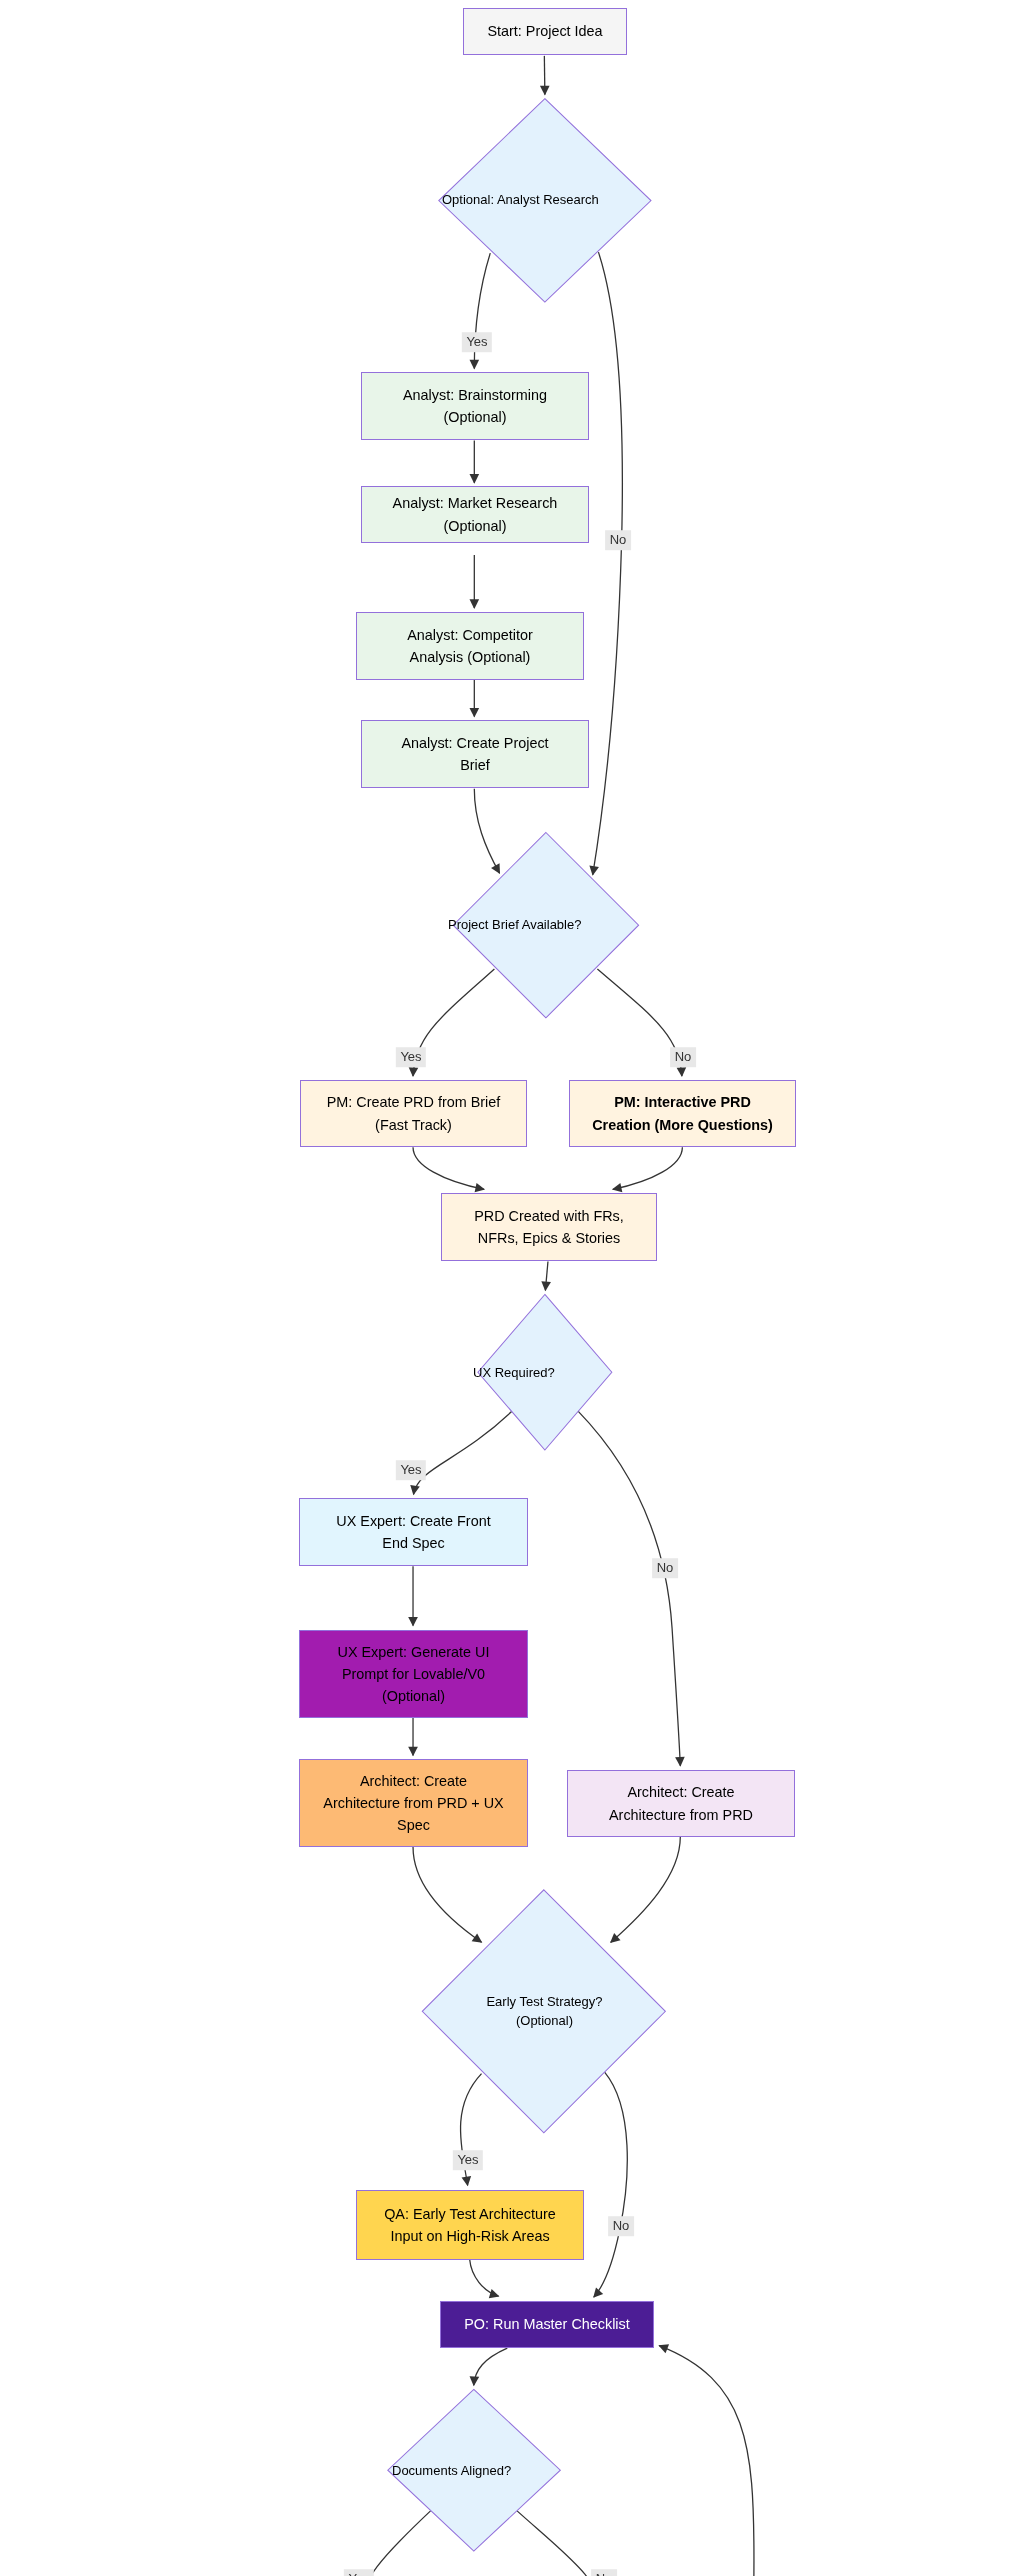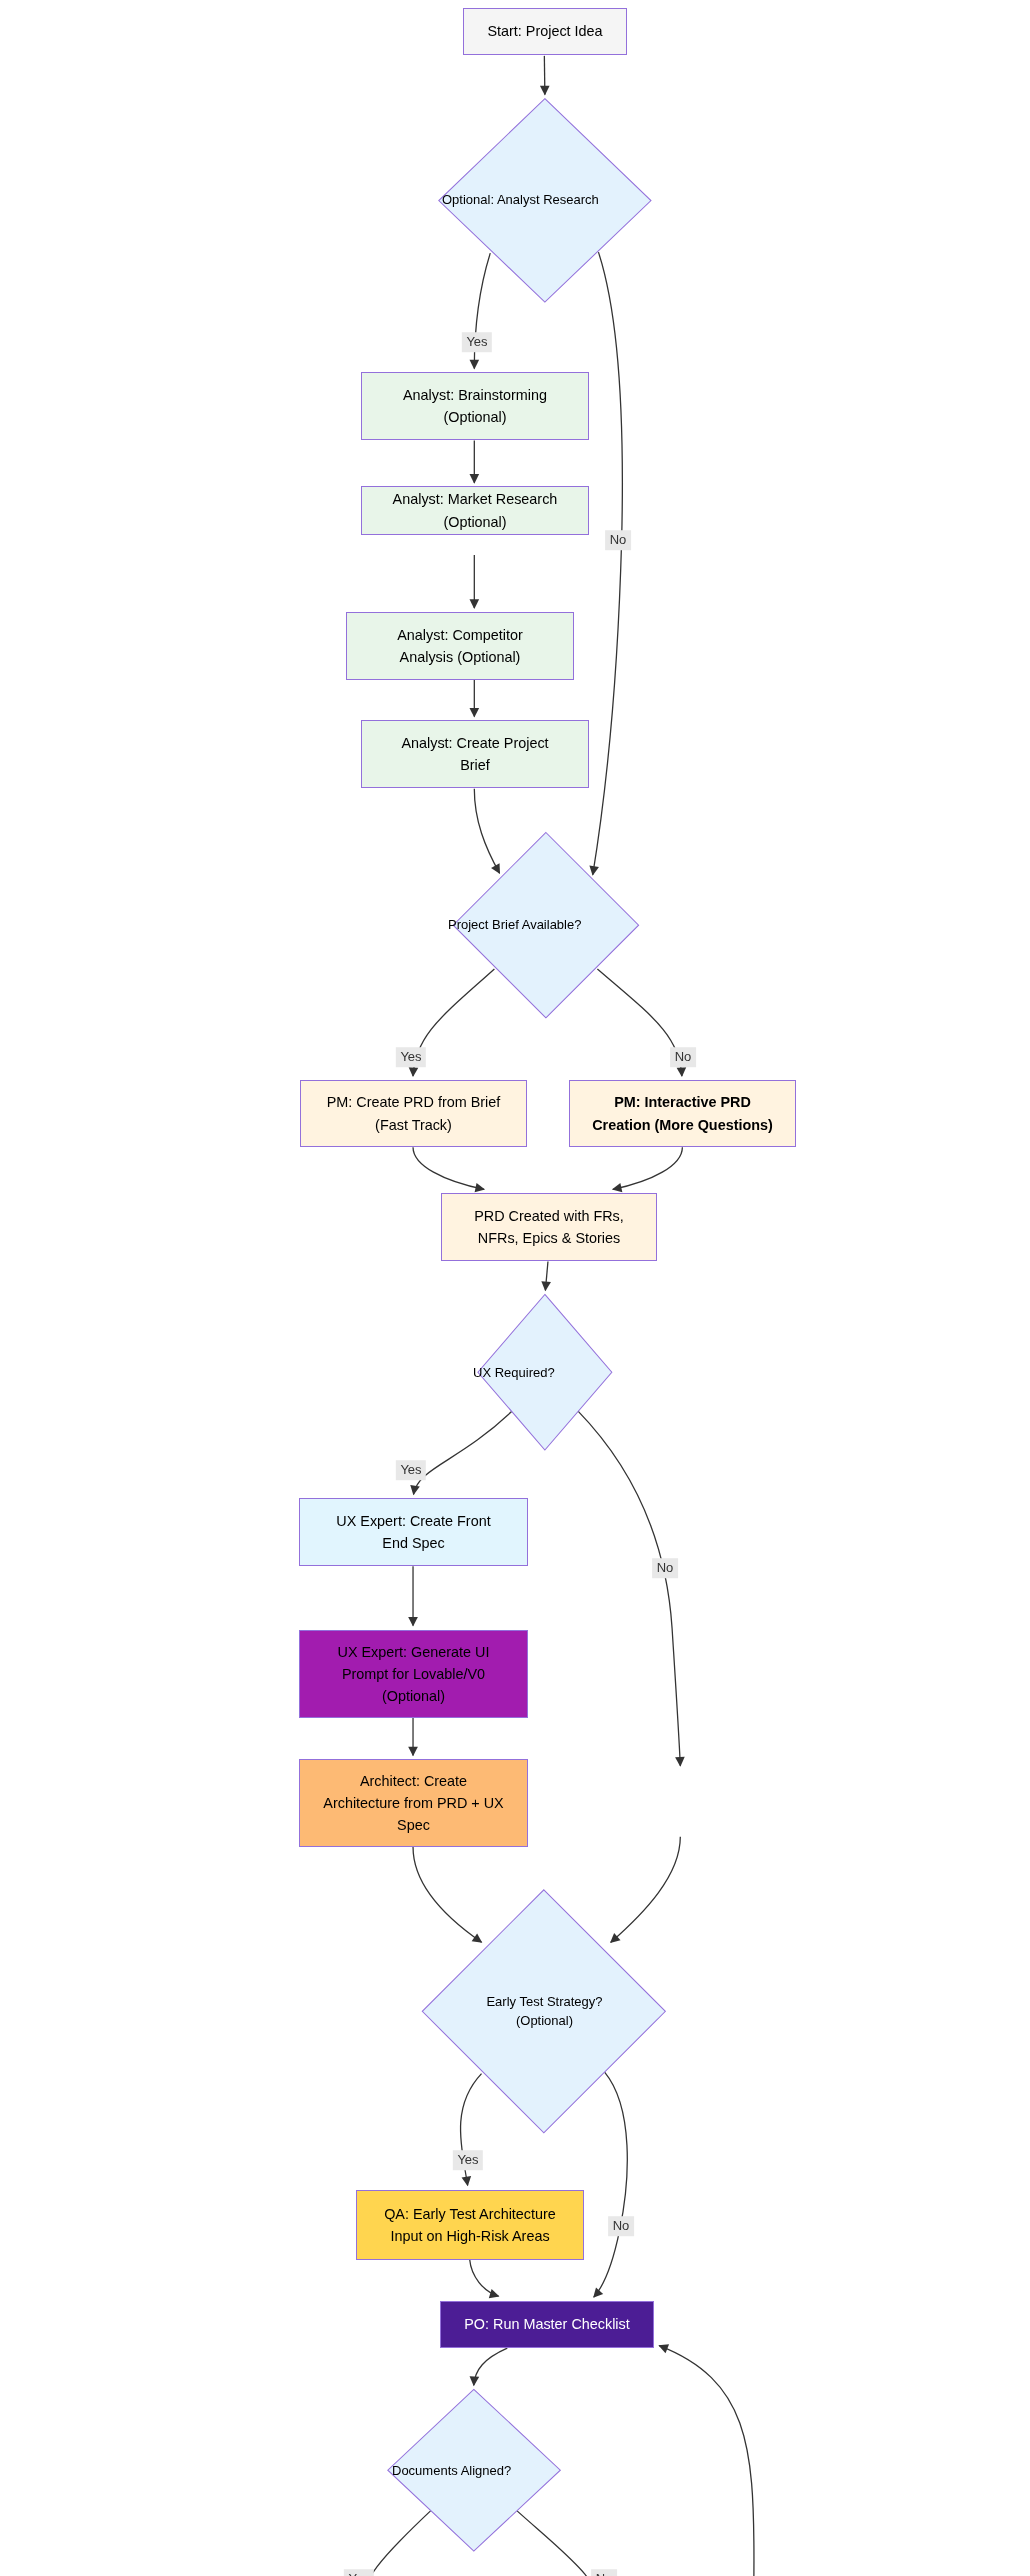--- a/index.html
+++ b/index.html
@@ -65,24 +65,24 @@
     <polygon class="diamond" points="1056,3668 1292,3904 1056,4140 820,3904"></polygon>
     <polygon class="diamond" points="920,4638 1088,4795 920,4952 753,4795"></polygon>
   </svg>
 
   <div class="node" style="left: 463px; top: 7.7px; width: 164px; height: 47px; background: rgb(245, 245, 245); color: rgb(0, 0, 0);">
     <span class="lbl">Start: Project Idea</span>
   </div>
   <div class="node" style="left: 361px; top: 372px; width: 228px; height: 68px; background: rgb(232, 245, 233); color: rgb(0, 0, 0);">
     <span class="lbl">Analyst: Brainstorming (Optional)</span>
   </div>
-  <div class="node" style="left: 361px; top: 486px; width: 228px; height: 49px; background: rgb(232, 245, 233); color: rgb(0, 0, 0);">
+  <div class="node" style="left: 361px; top: 486px; width: 228px; height: 57px; background: rgb(232, 245, 233); color: rgb(0, 0, 0);">
     <span class="lbl">Analyst: Market Research (Optional)</span>
   </div>
-  <div class="node" style="left: 346px; top: 612px; width: 228px; height: 68px; background: rgb(232, 245, 233); color: rgb(0, 0, 0);">
+  <div class="node" style="left: 356px; top: 612px; width: 228px; height: 68px; background: rgb(232, 245, 233); color: rgb(0, 0, 0);">
     <span class="lbl">Analyst: Competitor Analysis (Optional)</span>
   </div>
   <div class="node" style="left: 361px; top: 720px; width: 228px; height: 68px; background: rgb(232, 245, 233); color: rgb(0, 0, 0);">
     <span class="lbl">Analyst: Create Project Brief</span>
   </div>
   <div class="node" style="left: 300px; top: 1080px; width: 227px; height: 67px; padding: 0px 18px; background: rgb(255, 243, 224); color: rgb(0, 0, 0);">
     <span class="lbl">PM: Create PRD from Brief (Fast Track)</span>
   </div>
   <div class="node" style="left: 569px; top: 1080px; width: 227px; height: 67px; padding: 0px 18px; background: rgb(255, 243, 224); color: rgb(0, 0, 0); font-weight: bold;">
     <span class="lbl">PM: Interactive PRD Creation (More Questions)</span>
@@ -91,20 +91,23 @@
     <span class="lbl">UX Expert: Create Front End Spec</span>
   </div>
   <div class="node" style="left: 441px; top: 1193px; width: 216px; height: 68px; padding: 0px 15.5px; background: rgb(255, 243, 224); color: rgb(0, 0, 0);">
     <span class="lbl">PRD Created with FRs, NFRs, Epics &amp; Stories</span>
   </div>
   <div class="node" style="left: 299px; top: 1630px; width: 229px; height: 88px; background: #a21caf; color: rgb(0, 0, 0);">
     <span class="lbl">UX Expert: Generate UI Prompt for Lovable/V0 (Optional)</span>
   </div>
   <div class="node" style="left: 299px; top: 1759px; width: 229px; height: 88px; background: #fdba74; color: rgb(0, 0, 0);">
     <span class="lbl">Architect: Create Architecture from PRD + UX Spec</span>
+  </div>
+  <div class="node" style="left: 567px; top: 1770px; width: 228px; height: 67px; background: rgb(243, 229, 245); color: rgb(0, 0, 0);">
+    <span class="lbl">Architect: Create Architecture from PRD</span>
   </div>
   <div class="node" style="left: 356px; top: 2190px; width: 228px; height: 70px; padding: 0px 11.3px; background: rgb(255, 213, 79); color: rgb(0, 0, 0);">
     <span class="lbl">QA: Early Test Architecture Input on High-Risk Areas</span>
   </div>
   <div class="node" style="left: 440px; top: 2301px; width: 214px; height: 47px; padding: 0px 10.3px; background: #4c1d95; color: rgb(255, 255, 255);">
     <span class="lbl">PO: Run Master Checklist</span>
   </div>
 
   <div class="dlabel" style="left:442px;top:184px;width:206px;height:31px;">
     <span class="lbl">Optional: Analyst Research</span>

